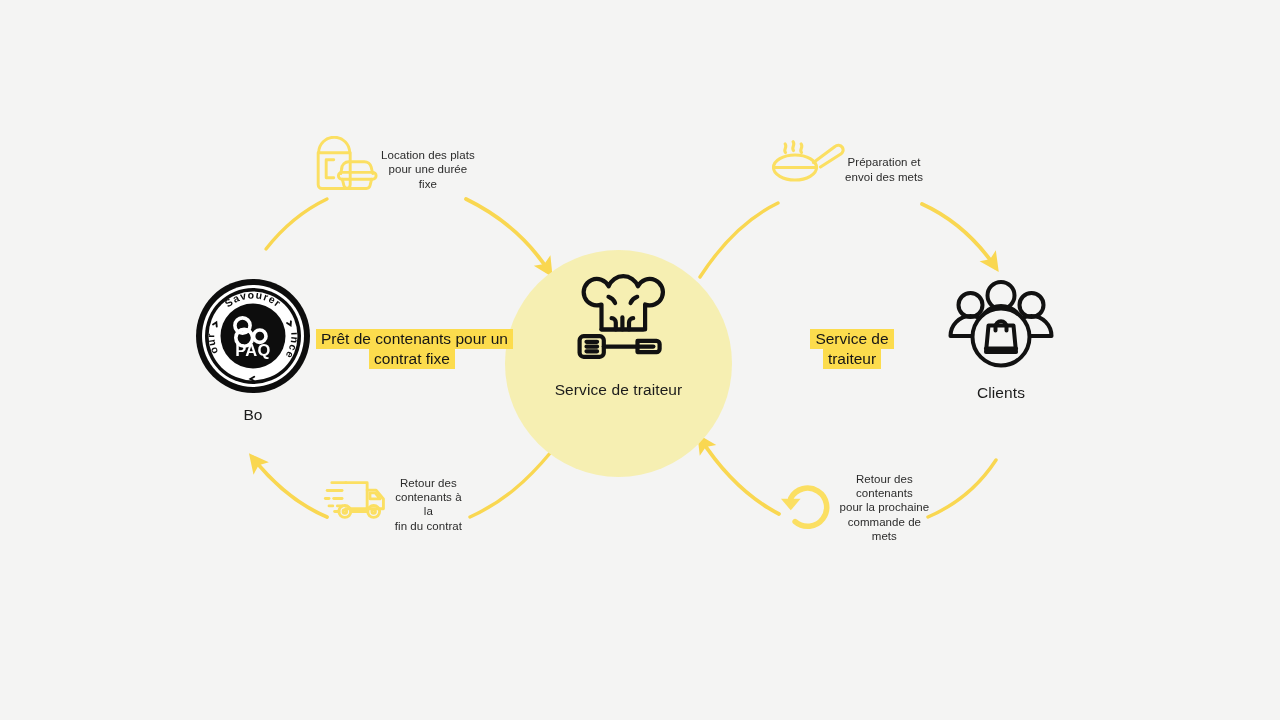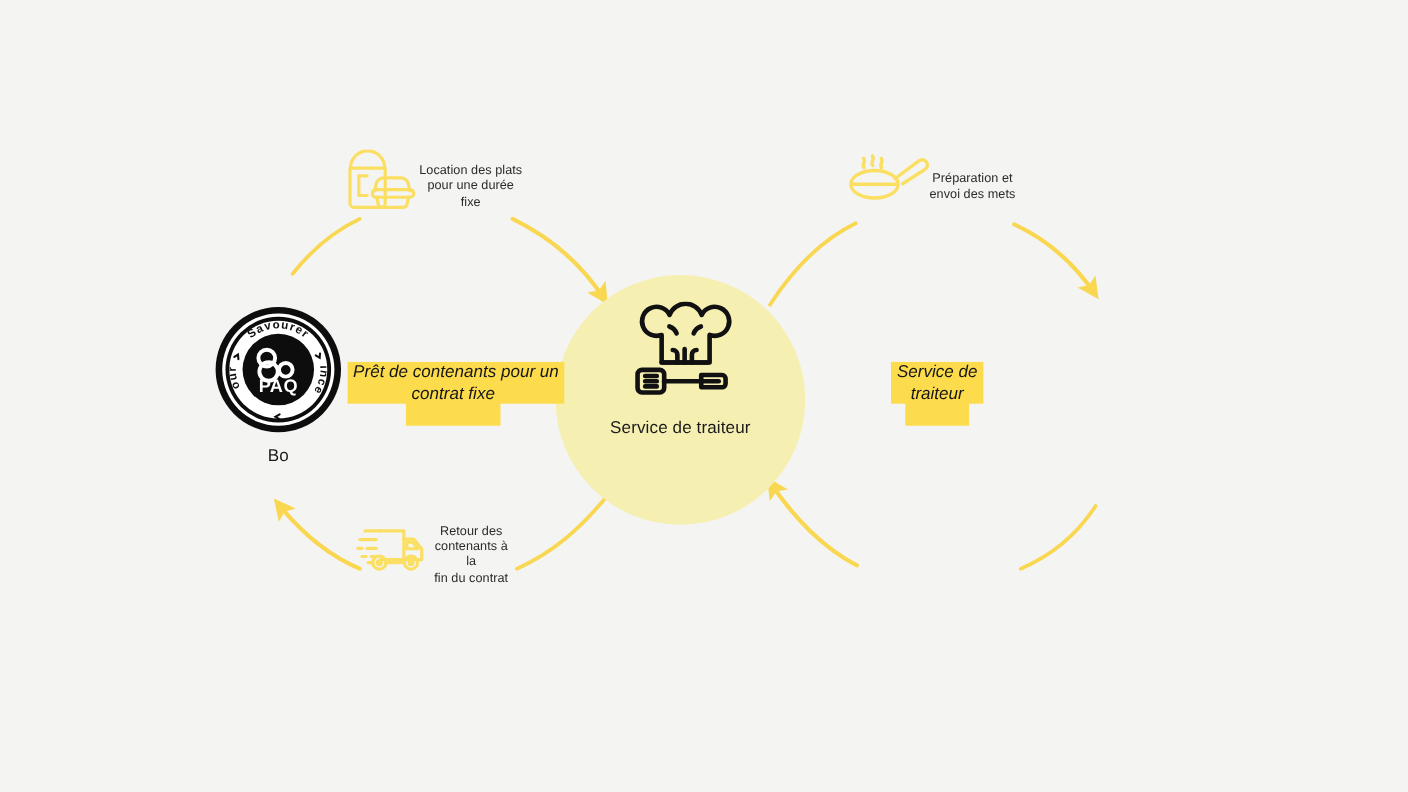--- a/index.html
+++ b/index.html
@@ -108,22 +108,21 @@
     position: absolute;
     text-align: center;
     font-size: 15.5px;
     line-height: 20px;
     color: #161616;
   }
   .hl span {
     background: #fcdc4d;
     box-decoration-break: clone;
     -webkit-box-decoration-break: clone;
-    padding: 1px 5px 20px 5px;
-    font-style: italic;
+    padding: 1px 5px 2px 5px;
   }
   .hl-left  { left: 316px; top: 329px; width: 192px; }
   .hl-right { left: 798px; top: 329px; width: 108px; }
 </style>
 </head>
 <body>
 
 <div id="stage">
 
   <svg class="layer" viewBox="0 0 1280 720" width="1280" height="720" aria-hidden="true">
@@ -215,20 +214,40 @@
       <g fill="none" stroke="#ffffff" stroke-width="3.6">
         <circle cx="47.5" cy="47.5" r="7.6"></circle>
         <circle cx="49.2" cy="59.8" r="8.4"></circle>
         <circle cx="64.8" cy="58.2" r="6.2"></circle>
       </g>
       <text x="58" y="78" text-anchor="middle" fill="#ffffff" font-family="'Liberation Sans', sans-serif" font-size="16.5" font-weight="bold" letter-spacing="0.4">PAQ</text>
     </svg>
     <div class="node-label">Bo</div>
   </div>
 
+  <div class="node node-right">
+    <svg width="106" height="94" viewBox="0 0 106 94" aria-hidden="true">
+      <g fill="none" stroke="#111" stroke-width="4" stroke-linecap="round" stroke-linejoin="round">
+        <circle cx="53" cy="17.5" r="13.5"></circle>
+        <path d="M30.5 50.5 a22.5 22.5 0 0 1 45 0 Z"></path>
+        <circle cx="22.5" cy="27" r="12"></circle>
+        <path d="M2.5 58 a20 20 0 0 1 40 0 Z"></path>
+        <circle cx="83.5" cy="27" r="12"></circle>
+        <path d="M63.5 58 a20 20 0 0 1 40 0 Z"></path>
+      </g>
+      <circle cx="53" cy="59" r="28.5" fill="#f4f4f3"></circle>
+      <g fill="none" stroke="#111" stroke-width="4" stroke-linecap="round" stroke-linejoin="round">
+        <circle cx="53" cy="59" r="28.5"></circle>
+        <path d="M40.5 47.5 h25 l2.5 26.5 h-30 Z"></path>
+        <path d="M38 70.5 h30"></path>
+        <path d="M47.5 52.5 v-3.8 a5.5 5.5 0 0 1 11 0 v3.8"></path>
+      </g>
+    </svg>
+    <div class="node-label">Clients</div>
+  </div>
 
   <div class="step step-tl">
     <svg class="step-icon" width="72" height="58" viewBox="0 0 72 58" aria-hidden="true">
       <g fill="none" stroke="#fbdf62" stroke-width="3.1" stroke-linecap="round" stroke-linejoin="round">
         <path d="M5.5 16 h34 v34 a4 4 0 0 1 -4 4 H9.5 a4 4 0 0 1 -4 -4 Z"></path>
         <path d="M6 16 a16.5 16.5 0 0 1 33 0"></path>
         <path d="M22 23.5 h-8 v19 h8"></path>
         <path d="M30.5 33 a7.5 7.5 0 0 1 7.5 -7.5 h16.5 a7.5 7.5 0 0 1 7.3 5.8 l1.6 6.7"></path>
         <path d="M30.5 33 l-1.1 5.1"></path>
         <rect x="27" y="36.8" width="40" height="7.4" rx="3.7"></rect>
@@ -272,20 +291,31 @@
         <path d="M15.5 34.5 h5"></path>
         <path d="M2.5 26.5 h4"></path>
         <path d="M6.5 34.5 h4"></path>
       </g>
     </svg>
     <div class="step-text">Retour des
 contenants à la
 fin du contrat</div>
   </div>
 
+  <div class="step step-br">
+    <svg class="step-icon" width="70" height="62" viewBox="0 0 70 62" aria-hidden="true">
+      <g fill="none" stroke="#fbdf62" stroke-width="6.4" stroke-linecap="round" stroke-linejoin="round">
+        <path d="M20.5 25.5 A 22 22 0 1 1 25.5 52.5"></path>
+      </g>
+      <path d="M20.5 39.5 L9.2 26.2 L31.8 26.2 Z" fill="#fbdf62"></path>
+    </svg>
+    <div class="step-text">Retour des contenants
+pour la prochaine
+commande de mets</div>
+  </div>
 
   <div class="hl hl-left">
     <span>Prêt de contenants pour un contrat fixe</span>
   </div>
   <div class="hl hl-right">
     <span>Service de traiteur</span>
   </div>
 
 </div>
 

